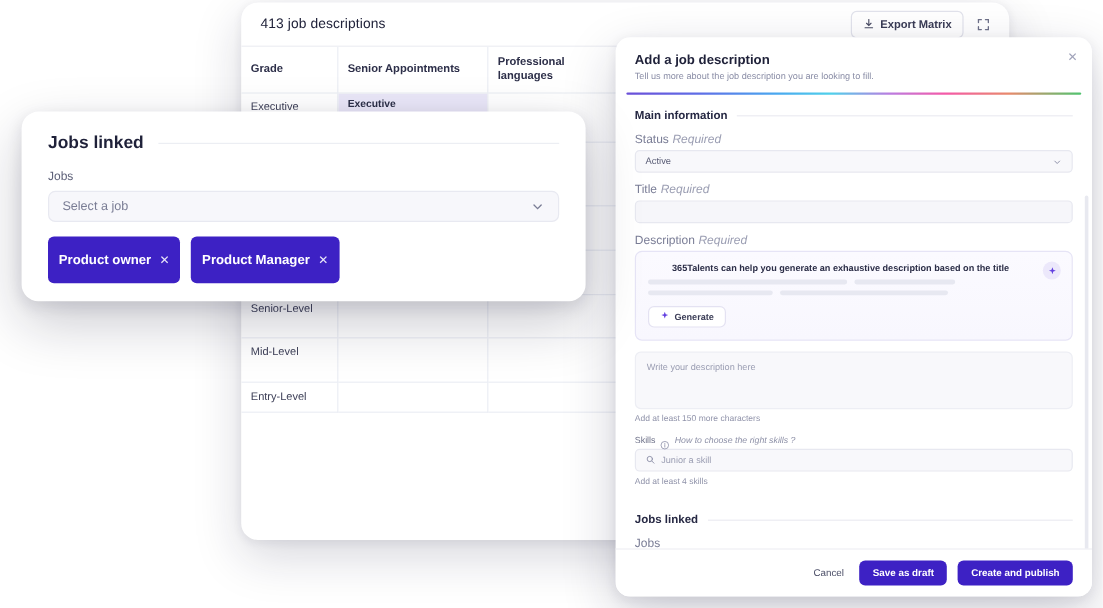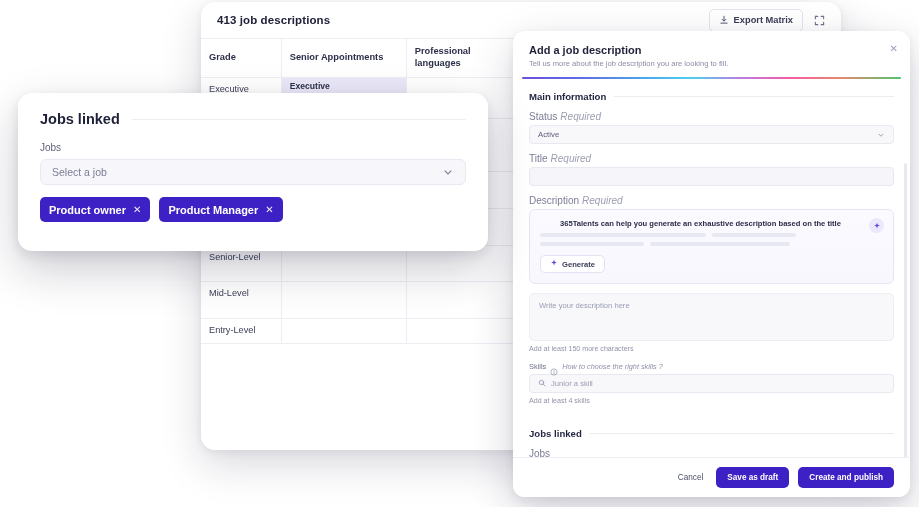--- a/index.html
+++ b/index.html
@@ -17,21 +17,21 @@
     position: absolute; left: 201px; top: 2px;
     width: 640px; height: 448px;
     background: #ffffff; border-radius: 14px;
     box-shadow: 0 14px 40px rgba(24,24,60,.17), 0 2px 8px rgba(24,24,60,.07);
     overflow: hidden; z-index: 1;
   }
   .matrix-head {
     height: 37px; display: flex; align-items: center;
     padding: 0 12px 0 16px; border-bottom: 1px solid #edeef3;
   }
-  .matrix-title { font-size: 11.5px; font-weight: 700; color: #20223a; letter-spacing: .1px; }
+  .matrix-title { font-size: 11.5px; font-weight: 400; color: #20223a; letter-spacing: .1px; }
   .matrix-head-right { margin-left: auto; display: flex; align-items: center; gap: 6px; }
   .btn-export {
     display: flex; align-items: center; gap: 5px;
     height: 23px; padding: 0 9px;
     border: 1px solid #e2e3ec; border-radius: 5px; background: #fff;
     font-size: 9.3px; color: #3a3c55; font-weight: 600; white-space: nowrap;
   }
   .btn-export svg { width: 10px; height: 10px; display: block; }
   .icon-expand { width: 20px; height: 20px; display: flex; align-items: center; justify-content: center; }
   .icon-expand svg { width: 11px; height: 11px; }
@@ -175,21 +175,21 @@
   .jm-lab { font-size: 10px; color: #5e6179; margin-top: 15px; }
   .jm-ctl {
     margin-top: 6px; height: 26px; border: 1px solid #e8e9f1; border-radius: 6px;
     background: #f7f7fb; display: flex; align-items: center; padding: 0 11px;
     font-size: 10.5px; color: #7a7d95;
   }
   .jm-ctl .chev { margin-left: auto; }
   .jm-ctl .chev svg { width: 12px; height: 12px; }
   .chips { display: flex; gap: 9px; margin-top: 12px; }
   .chip {
-    height: 25px; padding: 0 9px; border-radius: 5px;
+    height: 39px; padding: 0 9px; border-radius: 5px;
     display: inline-flex; align-items: center; gap: 7px;
     font-size: 11px; font-weight: 700;
   }
   .chip.sel { background: #3d21c4; color: #fff; }
   .chip.out { background: #fff; color: #26283f; border: 1px solid #dfe0ea; font-weight: 600; }
   .chip .x { font-size: 10px; font-weight: 400; opacity: .9; }
   .chip .plus svg { width: 11px; height: 11px; display: block; }
 </style>
 </head>
 <body>

